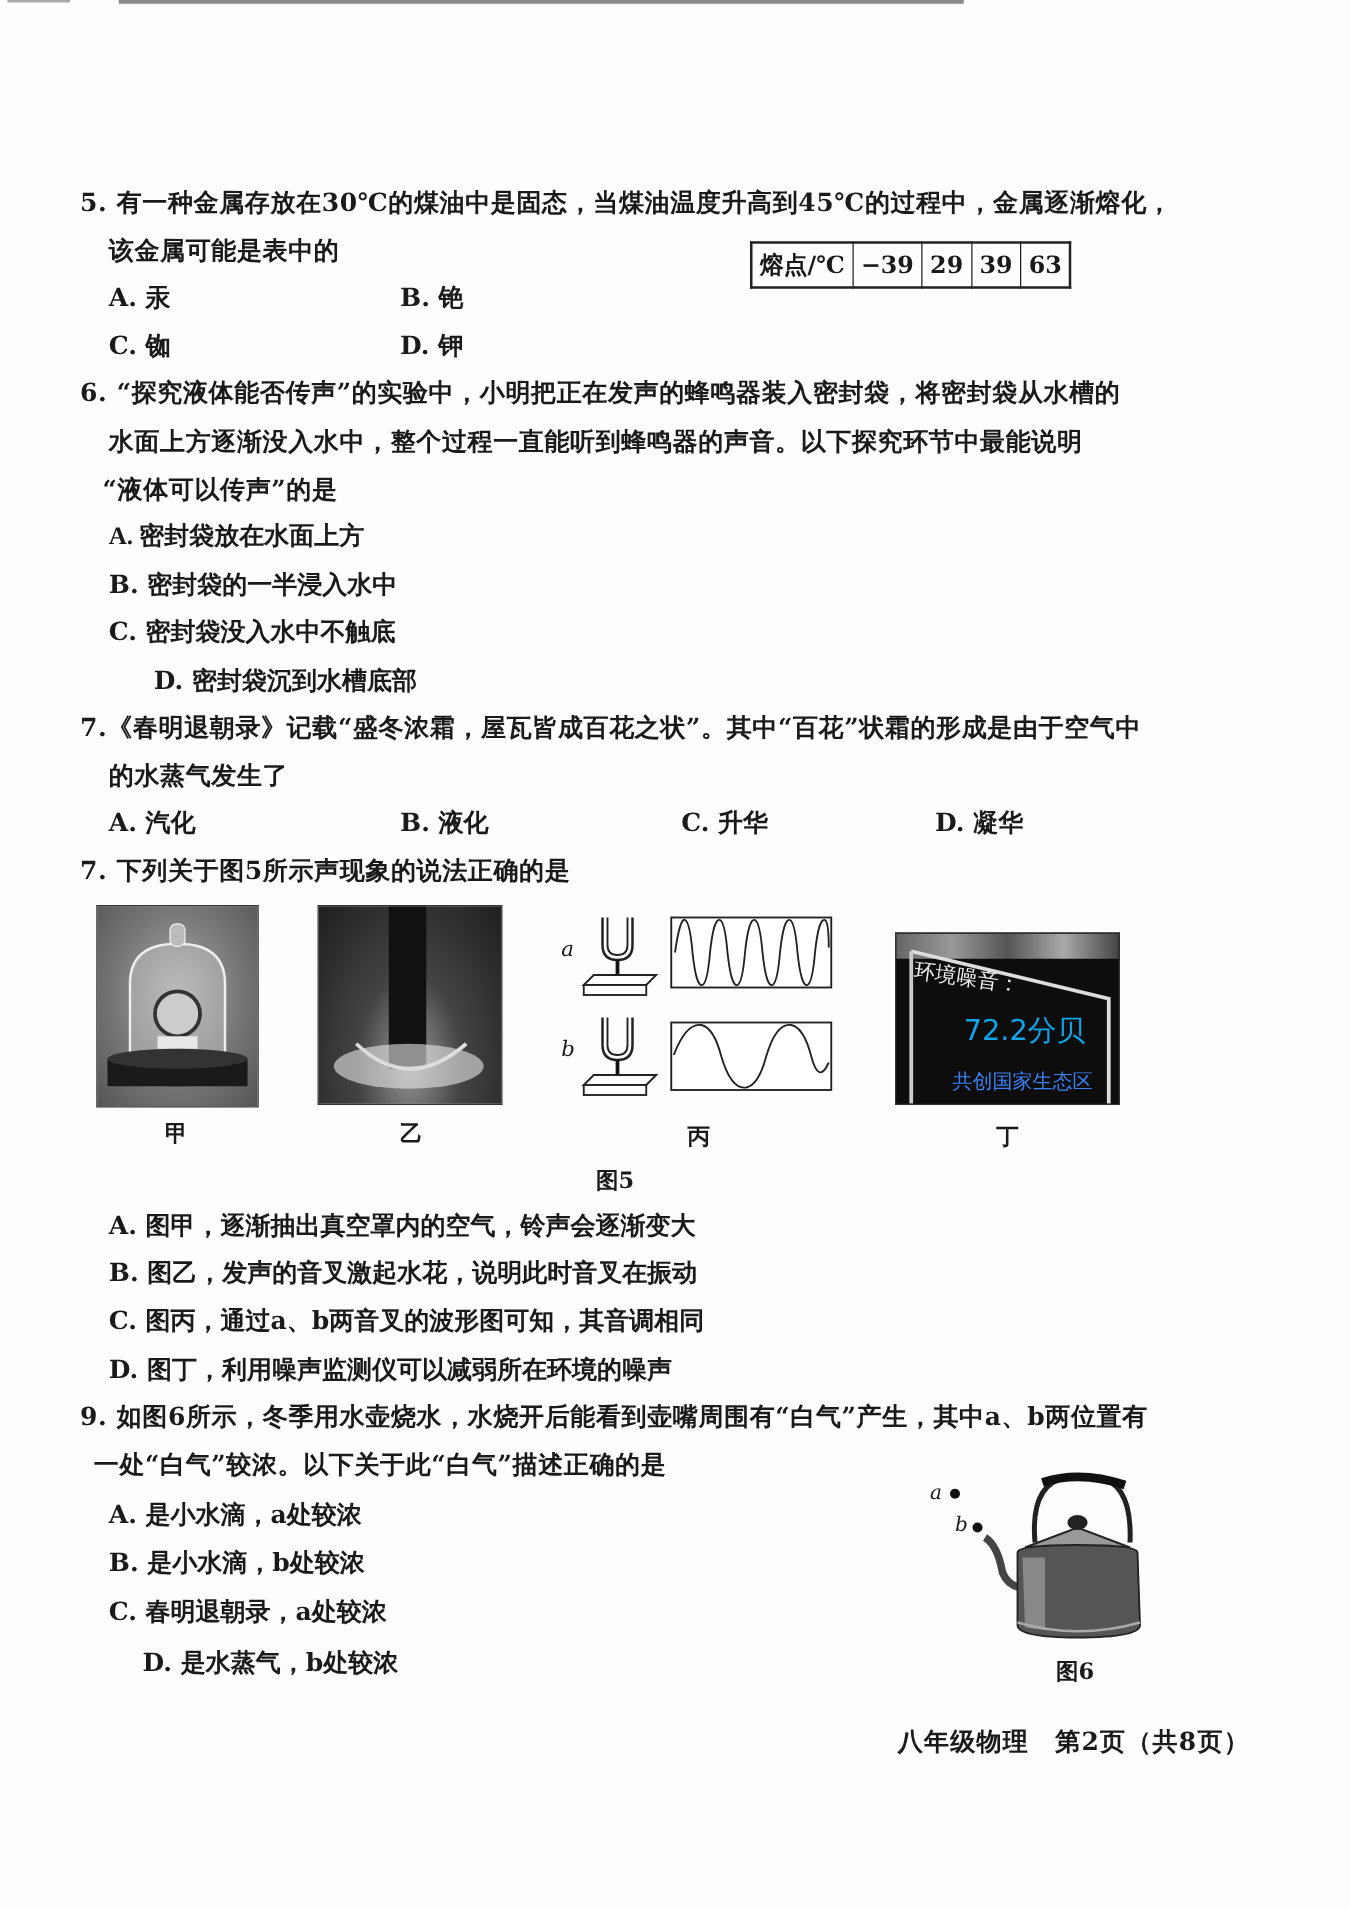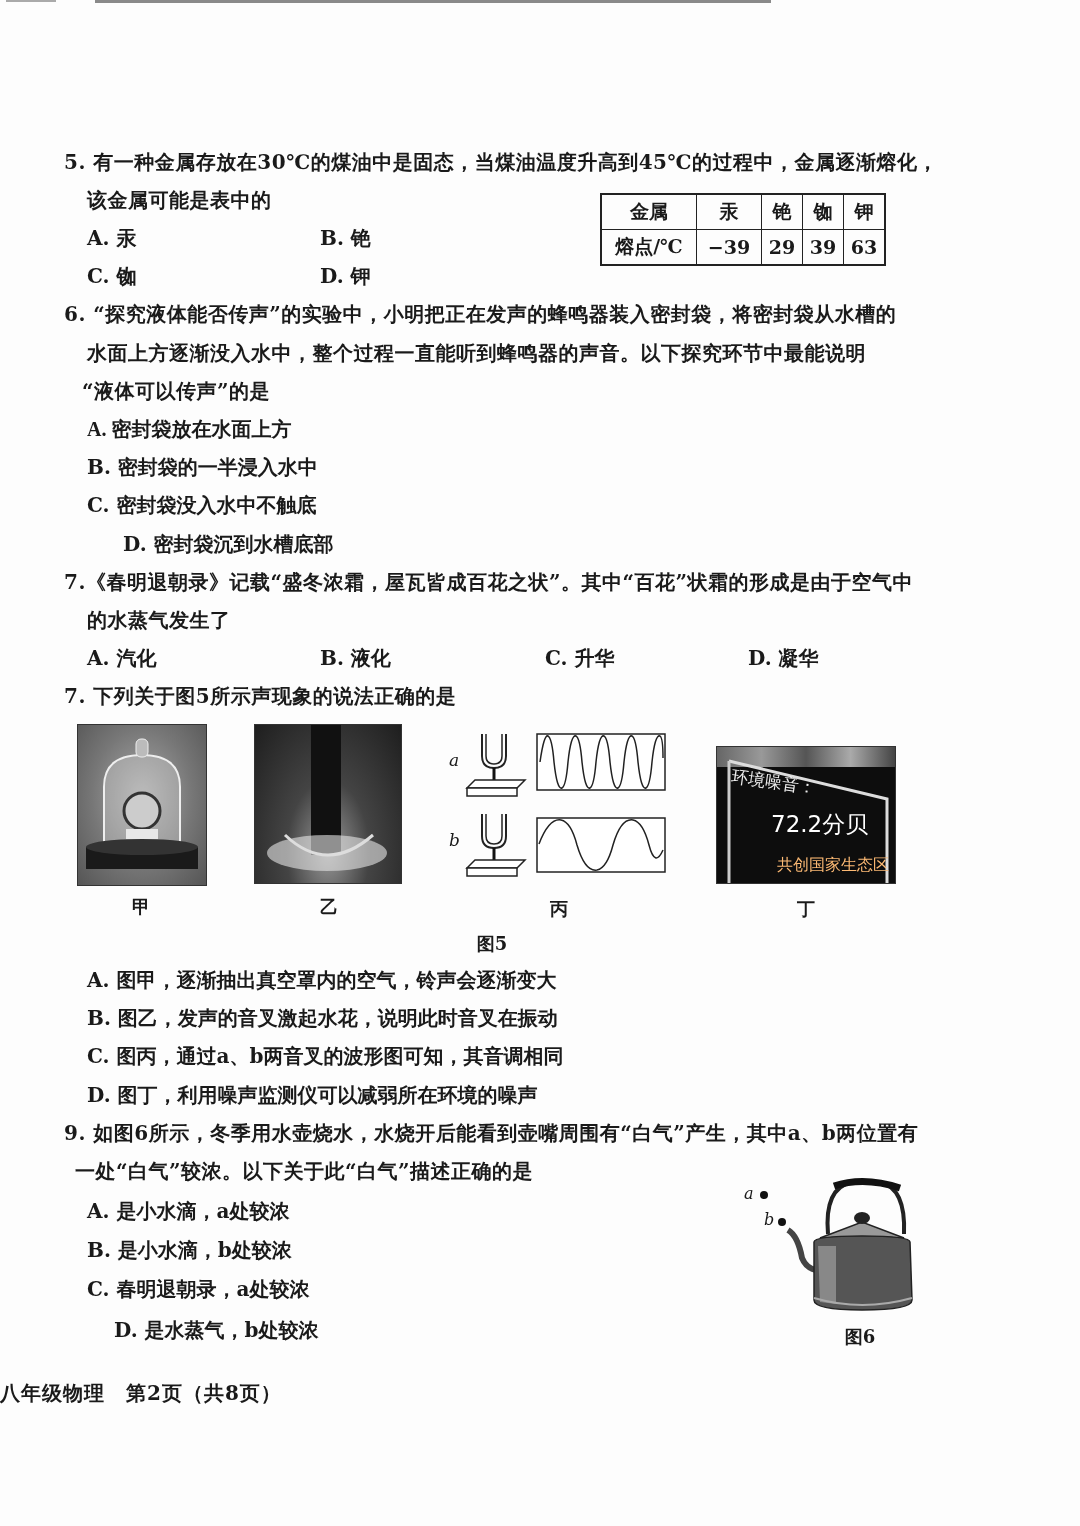--- a/index.html
+++ b/index.html
@@ -10,44 +10,37 @@
   }
   .topline { position: absolute; top: 0; left: 95px; width: 676px; height: 3px; background: #8a8a8a; }
   .topline-left { position: absolute; top: 0; left: 6px; width: 50px; height: 2px; background: #aaa; }
   .abs { position: absolute; }
   .line { position: absolute; font-size: 20px; line-height: 28px; white-space: nowrap; letter-spacing: 0.5px; font-weight: bold; }
   .opt { position: absolute; font-size: 20px; line-height: 28px; white-space: nowrap; font-weight: bold; }
   table.melt { position: absolute; left: 600px; top: 193px; border-collapse: collapse; border: 2.5px solid #222; font-size: 19px; font-weight: bold; }
   table.melt td { border: 1.5px solid #222; height: 34px; text-align: center; padding: 0 6px; }
   .photo { position: absolute; border: 1px solid #333; overflow: hidden; }
   .cap { position: absolute; font-size: 18px; font-weight: bold; text-align: center; }
-  .footer { position: absolute; top: 1380px; left: 0; width: 1000px; text-align: left; font-size: 20px; font-weight: bold; letter-spacing: 1px; }
+  .footer { position: absolute; top: 1380px; left: 0; width: 1000px; text-align: right; font-size: 20px; font-weight: bold; letter-spacing: 1px; }
   .it { font-style: italic; font-family: "DejaVu Serif", serif; }
 </style>
 </head>
 <body>
 
 <div class="topline-left"></div>
 <div class="topline"></div>
 
 <div class="line" style="left:64px; top:148px;">5. 有一种金属存放在30℃的煤油中是固态，当煤油温度升高到45℃的过程中，金属逐渐熔化，</div>
 <div class="line" style="left:87px; top:186px;">该金属可能是表中的</div>
 <div class="opt" style="left:87px; top:224px;">A. 汞</div>
 <div class="opt" style="left:320px; top:224px;">B. 铯</div>
 <div class="opt" style="left:87px; top:262px;">C. 铷</div>
 <div class="opt" style="left:320px; top:262px;">D. 钾</div>
 <table class="melt">
   <tbody>
-      <tr>
-    <td style="width:82px">金属</td>
-    <td style="width:52px">汞</td>
-    <td style="width:28px">铯</td>
-    <td style="width:28px">铷</td>
-    <td style="width:28px">钾</td>
-  </tr>
   <tr>
     <td>熔点/℃</td>
     <td>−39</td>
     <td>29</td>
     <td>39</td>
     <td>63</td>
   </tr>
 </tbody>
   </table>
 
@@ -116,22 +109,22 @@
 </div>
 <div class="cap" style="left:545px; top:897px; width:28px;">丙</div>
 
 <div class="photo" style="left:716px; top:746px; width:178px; height:136px; background:#0d0d0d;">
   <div class="abs" style="left:0; top:0; width:178px; height:20px; background: linear-gradient(90deg,#666,#999,#555,#aaa,#444);"></div>
   <svg class="abs" style="left:0; top:0;" width="178" height="136" viewBox="0 0 178 136">
     <path d="M12 14 L170 52 L170 136" fill="none" stroke="#ddd" stroke-width="3"></path>
     <line x1="12" y1="14" x2="12" y2="136" stroke="#ccc" stroke-width="3"></line>
   </svg>
   <div class="abs" style="left:16px; top:18px; color:#eee; font-size:17px; font-family:'DejaVu Sans',sans-serif; transform: rotate(8deg); transform-origin: left top; white-space:nowrap;">环境噪音：</div>
-  <div class="abs" style="left:54px; top:62px; color:#ffffff; font-size:23px; font-family:'DejaVu Sans',sans-serif; white-space:nowrap;">72.2分贝</div>
-  <div class="abs" style="left:60px; top:108px; color:#fdba74; font-size:16px; font-family:'DejaVu Sans',sans-serif; white-space:nowrap;text-align:center;">共创国家生态区</div>
+  <div class="abs" style="left:54px; top:62px; color:#0ea5e9; font-size:23px; font-family:'DejaVu Sans',sans-serif; white-space:nowrap;">72.2分贝</div>
+  <div class="abs" style="left:45px; top:108px; color:#3b82f6; font-size:16px; font-family:'DejaVu Sans',sans-serif; white-space:nowrap;text-align:center;">共创国家生态区</div>
 </div>
 <div class="cap" style="left:792px; top:897px; width:28px;">丁</div>
 
 <div class="cap" style="left:474px; top:932px; width:36px;">图5</div>
 
 <div class="opt" style="left:87px; top:966px;">A. 图甲，逐渐抽出真空罩内的空气，铃声会逐渐变大</div>
 <div class="opt" style="left:87px; top:1004px;">B. 图乙，发声的音叉激起水花，说明此时音叉在振动</div>
 <div class="opt" style="left:87px; top:1042px;">C. 图丙，通过a、b两音叉的波形图可知，其音调相同</div>
 <div class="opt" style="left:87px; top:1081px;">D. 图丁，利用噪声监测仪可以减弱所在环境的噪声</div>
 

